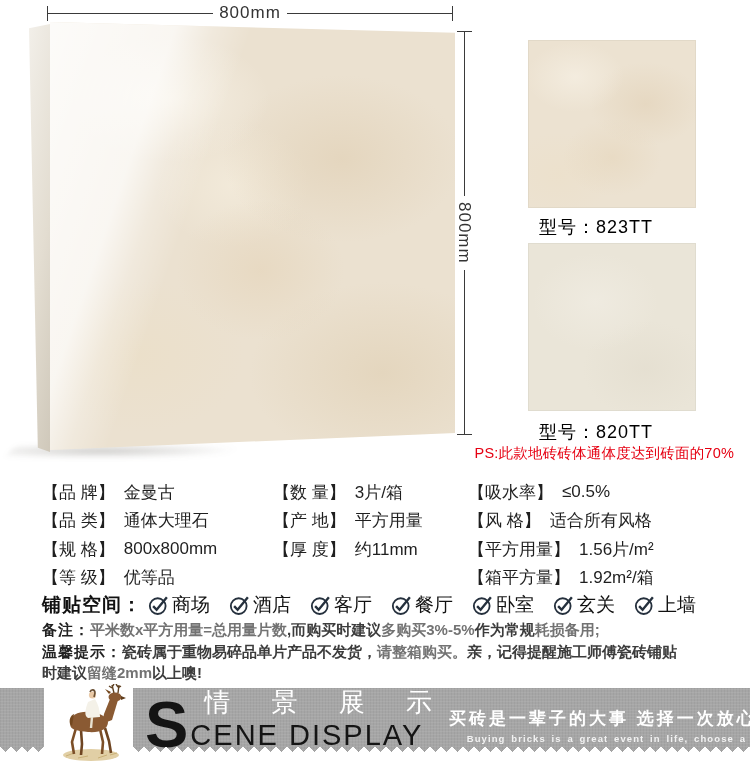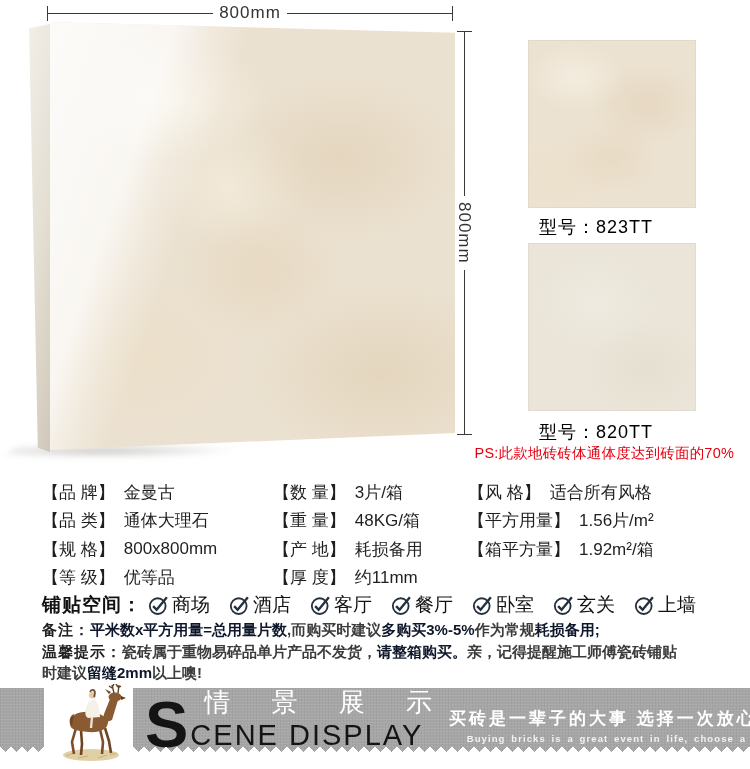--- a/index.html
+++ b/index.html
@@ -70,21 +70,21 @@
   
   .spaces{position:absolute;left:42px;top:592px;width:690px;height:26px;display:flex;align-items:center;}
   .spaces-label{font-size:19px;font-weight:bold;color:#111;letter-spacing:1px;margin-right:6px;}
   .space-item{display:flex;align-items:center;font-size:19px;color:#111;margin-right:19px;text-align:right;}
   .space-item svg{width:22px;height:22px;margin-right:2px;}
   
   .notes{position:absolute;left:42px;top:619px;width:690px;font-size:15px;font-weight:bold;line-height:21.5px;}
   .notes p{margin:0;white-space:nowrap;}
   .seg-label{color:#222;letter-spacing:1px;}
   .seg-dark{color:#3c3c3c;}
-  .seg-red{color:#0f172a;}
+  .seg-red{color:#737373;}
   
   .banner-left{position:absolute;left:0;top:688px;width:44px;height:65px;}
   .banner-main{position:absolute;left:133px;top:688px;width:617px;height:65px;display:flex;align-items:flex-end;}
   .graybg{
     background:
       repeating-linear-gradient(0deg, rgba(255,255,255,.07) 0 1px, transparent 1px 3px),
       repeating-linear-gradient(90deg, rgba(0,0,0,.04) 0 1px, transparent 1px 3px),
       #a6a6a6;
   }
   .banner-left::after,.banner-main::after{
@@ -149,33 +149,33 @@
         <span class="spec-label">【等 级】</span>
         <span class="spec-value">优等品</span>
       </div>
     </div>
     <div class="spec-col">
       <div class="spec-row">
         <span class="spec-label">【数 量】</span>
         <span class="spec-value">3片/箱</span>
       </div>
       <div class="spec-row">
-        <span class="spec-label">【重 量】</span>
-        <span class="spec-value">48KG/箱</span>
-      </div>
-      <div class="spec-row">
         <span class="spec-label">【产 地】</span>
-        <span class="spec-value">耗损备用</span>
+        <span class="spec-value">平方用量</span>
       </div>
       <div class="spec-row">
         <span class="spec-label">【厚 度】</span>
         <span class="spec-value">约11mm</span>
       </div>
     </div>
     <div class="spec-col">
+      <div class="spec-row">
+        <span class="spec-label">【吸水率】</span>
+        <span class="spec-value">≤0.5%</span>
+      </div>
       <div class="spec-row">
         <span class="spec-label">【风 格】</span>
         <span class="spec-value">适合所有风格</span>
       </div>
       <div class="spec-row">
         <span class="spec-label">【平方用量】</span>
         <span class="spec-value">1.56片/m²</span>
       </div>
       <div class="spec-row">
         <span class="spec-label">【箱平方量】</span>

